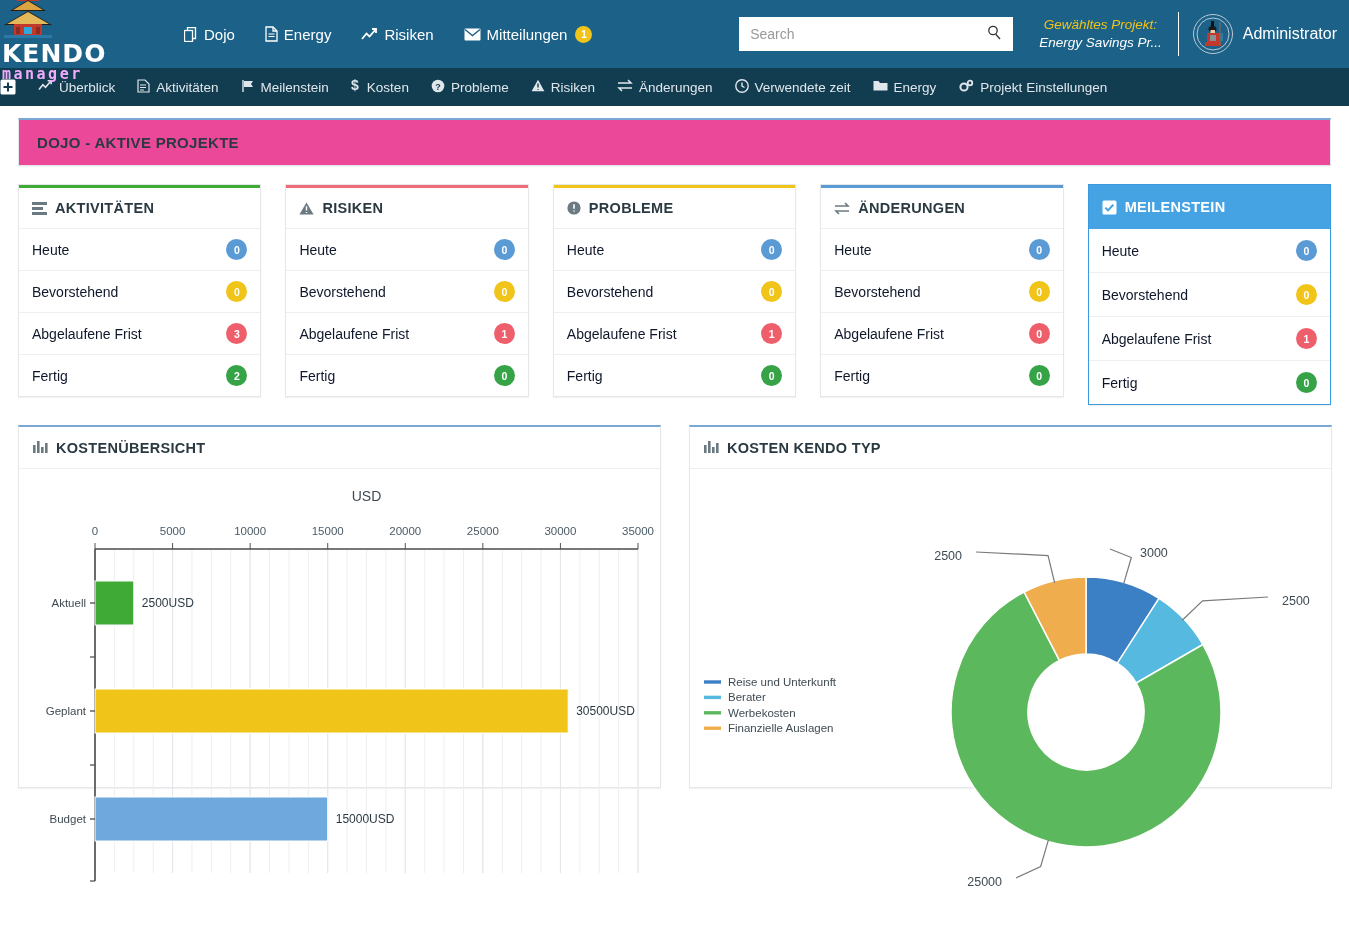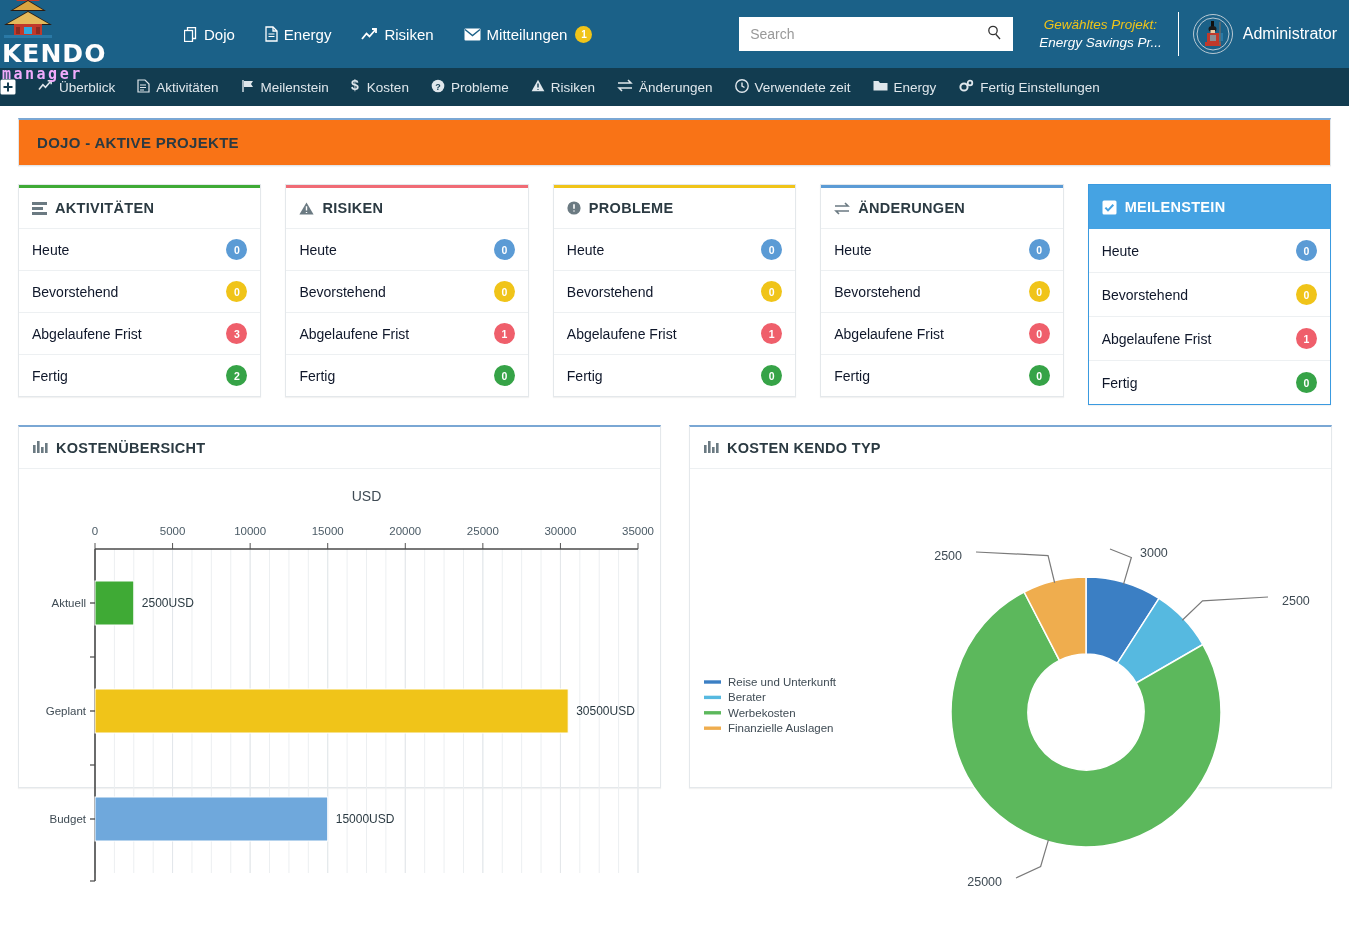--- a/index.html
+++ b/index.html
@@ -76,21 +76,21 @@
     color: #dfe7ec; text-decoration: none; font-size: 13.5px;
     display: flex; align-items: center; gap: 6px; white-space: nowrap;
   }
   .subnav .plus-btn { color: #fff; font-size: 15px; display:flex; align-items:center; }
 
   
   .content { padding: 12px 18px 0 18px; }
 
   .panel-dojo {
     border: 1px solid #e2e6e9; border-top: 2px solid #7aa7d4;
-    background: #f97316; padding: 14px 18px; margin-bottom: 18px;
+    background: #ec4899; padding: 14px 18px; margin-bottom: 18px;
     box-shadow: 0 1px 1px rgba(0,0,0,0.04);
   }
   .panel-dojo h2 {
     font-size: 15px; font-weight: 700; color: #2b3a42; letter-spacing: .3px;
   }
 
   
   .cards-row { display: flex; gap: 24px; align-items: flex-start; }
   .card {
     flex: 1 1 0; background: #fff;
@@ -322,21 +322,21 @@
     <span><svg width="15" height="13" viewBox="0 0 15 13">
           <path d="M0.5 2h5l1.5 2h7.5v7.5H0.5z" fill="#dfe7ec"></path>
         </svg></span>
     <span>Energy</span>
   </a>
   <a href="#">
     <span><svg width="16" height="14" viewBox="0 0 16 14">
           <circle cx="6" cy="8" r="3.6" fill="none" stroke="#dfe7ec" stroke-width="2"></circle>
           <circle cx="12" cy="4" r="2.3" fill="none" stroke="#dfe7ec" stroke-width="1.8"></circle>
         </svg></span>
-    <span>Fertig Einstellungen</span>
+    <span>Projekt Einstellungen</span>
   </a>
 </div>
 
 <div class="content">
 
   <div class="panel-dojo">
     <h2>DOJO - AKTIVE PROJEKTE</h2>
   </div>
 
   <div class="cards-row" id="cards-row">

